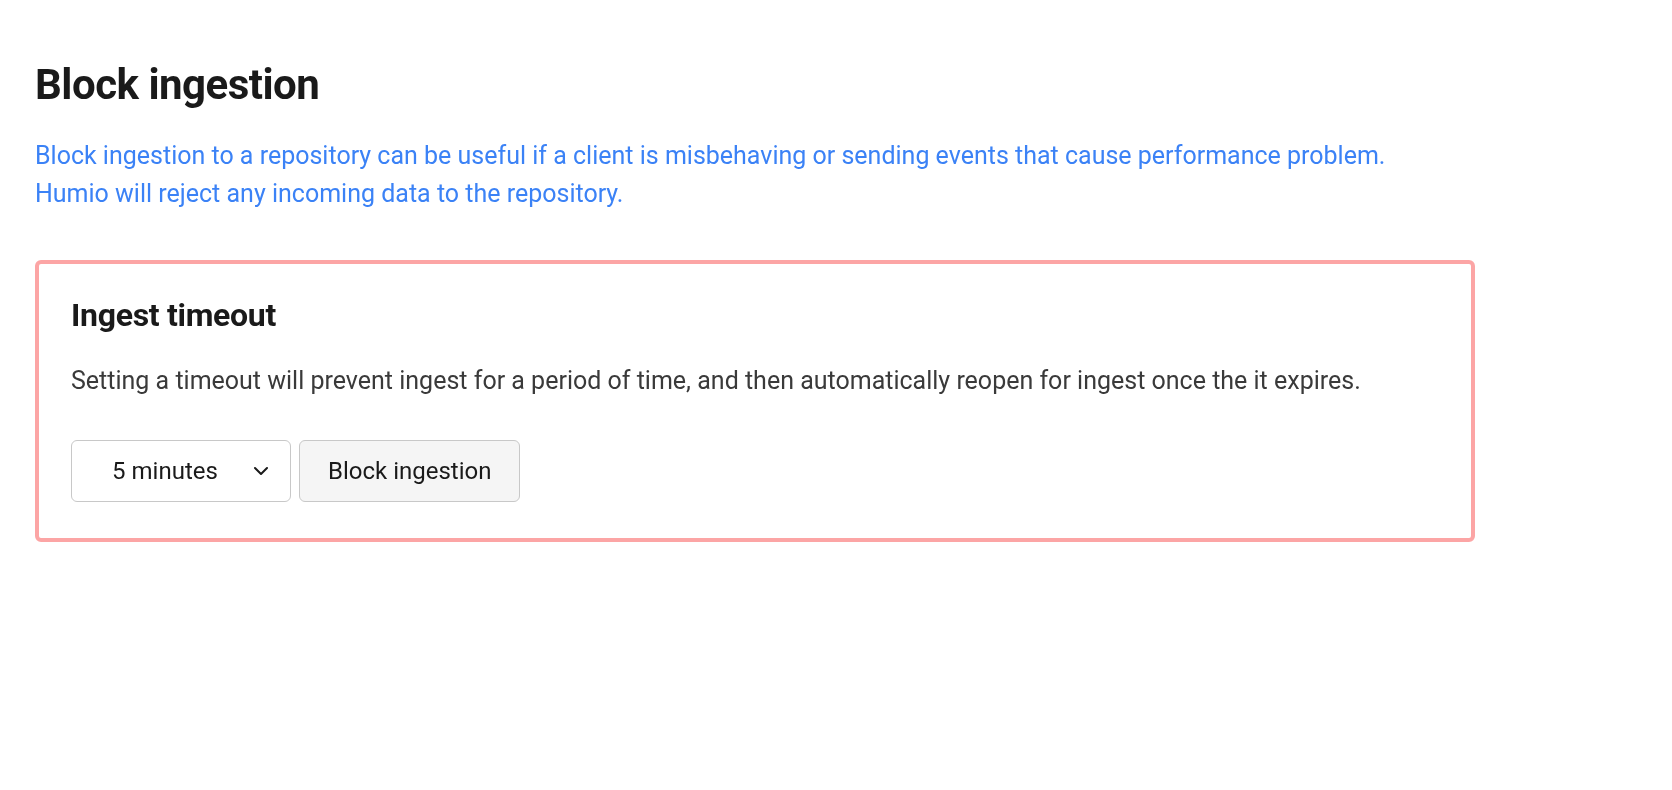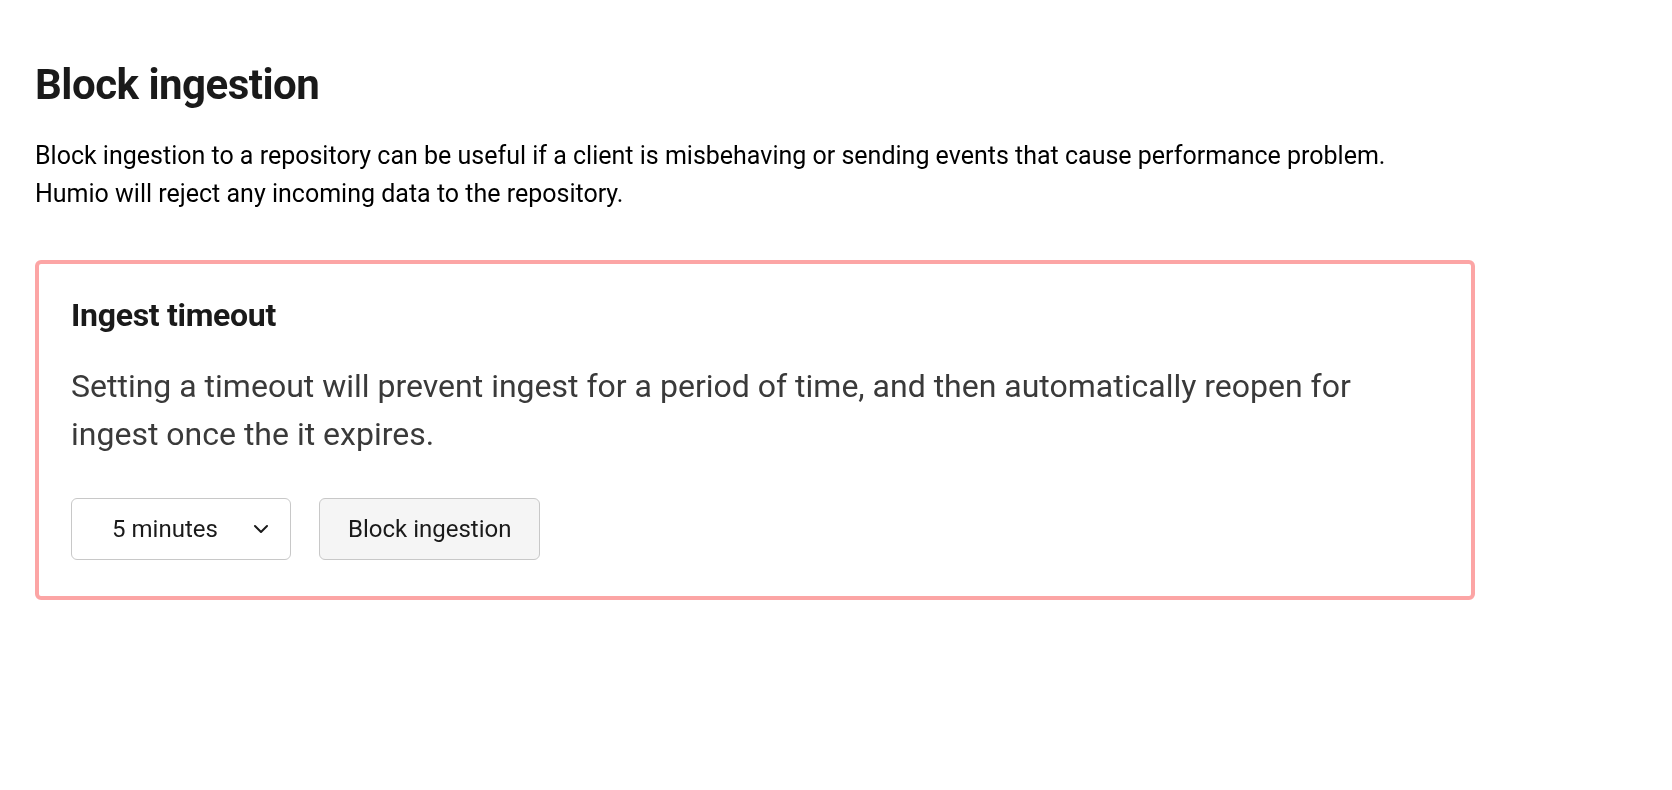--- a/index.html
+++ b/index.html
@@ -19,55 +19,55 @@
     }
     .page-title {
       font-size: 42px;
       font-weight: 700;
       color: #1a1a1a;
       margin-bottom: 28px;
       letter-spacing: -0.5px;
     }
     .page-description {
       font-size: 25px;
-      color: #000000;
+      color: #3b82f6;
       line-height: 1.5;
       margin-bottom: 48px;
       max-width: 1420px;
     }
     .card {
       border: 4px solid #fca5a5;
       border-radius: 6px;
       padding: 32px 32px 36px 32px;
       max-width: 1440px;
     }
     .card-title {
       font-size: 32px;
       font-weight: 700;
       color: #1a1a1a;
       margin-bottom: 28px;
       letter-spacing: -0.3px;
     }
     .card-description {
-      font-size: 32px;
+      font-size: 25px;
       color: #3a3a3a;
       line-height: 1.5;
       margin-bottom: 40px;
       max-width: 1360px;
     }
     .field-label {
       font-size: 24px;
       font-weight: 700;
       color: #1a1a1a;
       margin-bottom: 20px;
       display: block;
     }
     .controls-row {
       display: flex;
-      gap: 28px;
+      gap: 8px;
       align-items: center;
     }
     .select-wrapper {
       position: relative;
       display: inline-block;
     }
     .select {
       appearance: none;
       -webkit-appearance: none;
       background: #ffffff;

